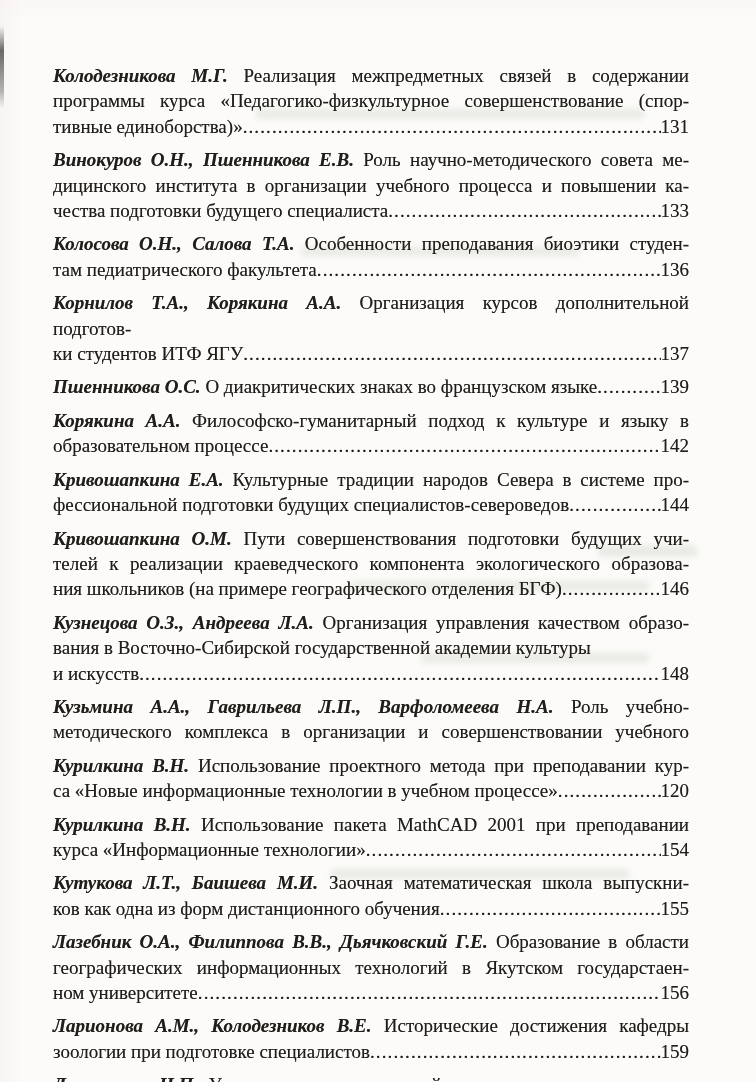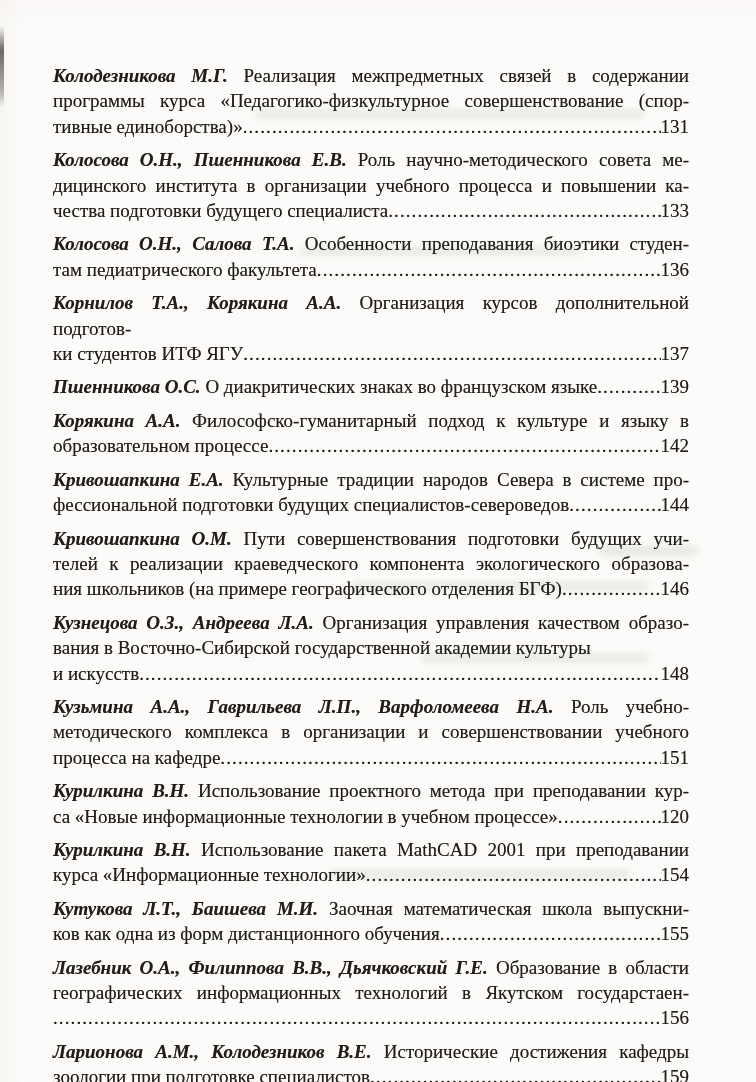--- a/index.html
+++ b/index.html
@@ -111,21 +111,21 @@
         <div class="entry">
           <div class="line full"><span class="authors">Колодезникова М.Г. </span>Реализация межпредметных связей в содержании</div>
           <div class="line full">программы курса «Педагогико-физкультурное совершенствование (спор-</div>
           <div class="line lastline">
             <span class="lltext">тивные единоборства)»</span>
             <span class="leader"></span>
             <span class="pagenum">131</span>
           </div>
         </div>
         <div class="entry">
-          <div class="line full"><span class="authors">Колосова О.Н., Пшенникова Е.В. </span>Роль научно-методического совета ме-</div>
+          <div class="line full"><span class="authors">Винокуров О.Н., Пшенникова Е.В. </span>Роль научно-методического совета ме-</div>
           <div class="line full">дицинского института в организации учебного процесса и повышении ка-</div>
           <div class="line lastline">
             <span class="lltext">чества подготовки будущего специалиста</span>
             <span class="leader"></span>
             <span class="pagenum">133</span>
           </div>
         </div>
         <div class="entry">
           <div class="line full"><span class="authors">Колосова О.Н., Салова Т.А. </span>Особенности преподавания биоэтики студен-</div>
           <div class="line lastline">
@@ -179,25 +179,20 @@
           <div class="line full nojust">вания в Восточно-Сибирской государственной академии культуры</div>
           <div class="line lastline">
             <span class="lltext">и искусств</span>
             <span class="leader"></span>
             <span class="pagenum">148</span>
           </div>
         </div>
         <div class="entry">
           <div class="line full"><span class="authors">Кузьмина А.А., Гаврильева Л.П., Варфоломеева Н.А. </span>Роль учебно-</div>
           <div class="line full">методического комплекса в организации и совершенствовании учебного</div>
-          <div class="line lastline">
-            <span class="lltext">процесса на кафедре</span>
-            <span class="leader"></span>
-            <span class="pagenum">151</span>
-          </div>
         </div>
         <div class="entry">
           <div class="line full"><span class="authors">Курилкина В.Н. </span>Использование проектного метода при преподавании кур-</div>
           <div class="line lastline">
             <span class="lltext">са «Новые информационные технологии в учебном процессе»</span>
             <span class="leader"></span>
             <span class="pagenum">120</span>
           </div>
         </div>
         <div class="entry">
@@ -213,20 +208,21 @@
           <div class="line lastline">
             <span class="lltext">ков как одна из форм дистанционного обучения</span>
             <span class="leader"></span>
             <span class="pagenum">155</span>
           </div>
         </div>
         <div class="entry">
           <div class="line full"><span class="authors">Лазебник О.А., Филиппова В.В., Дьячковский Г.Е. </span>Образование в области</div>
           <div class="line full">географических информационных технологий в Якутском государстаен-</div>
           <div class="line lastline">
+            <span class="lltext">ном университете</span>
             <span class="leader"></span>
             <span class="pagenum">156</span>
           </div>
         </div>
         <div class="entry">
           <div class="line full"><span class="authors">Ларионова А.М., Колодезников В.Е. </span>Исторические достижения кафедры</div>
           <div class="line lastline">
             <span class="lltext">зоологии при подготовке специалистов</span>
             <span class="leader"></span>
             <span class="pagenum">159</span>

